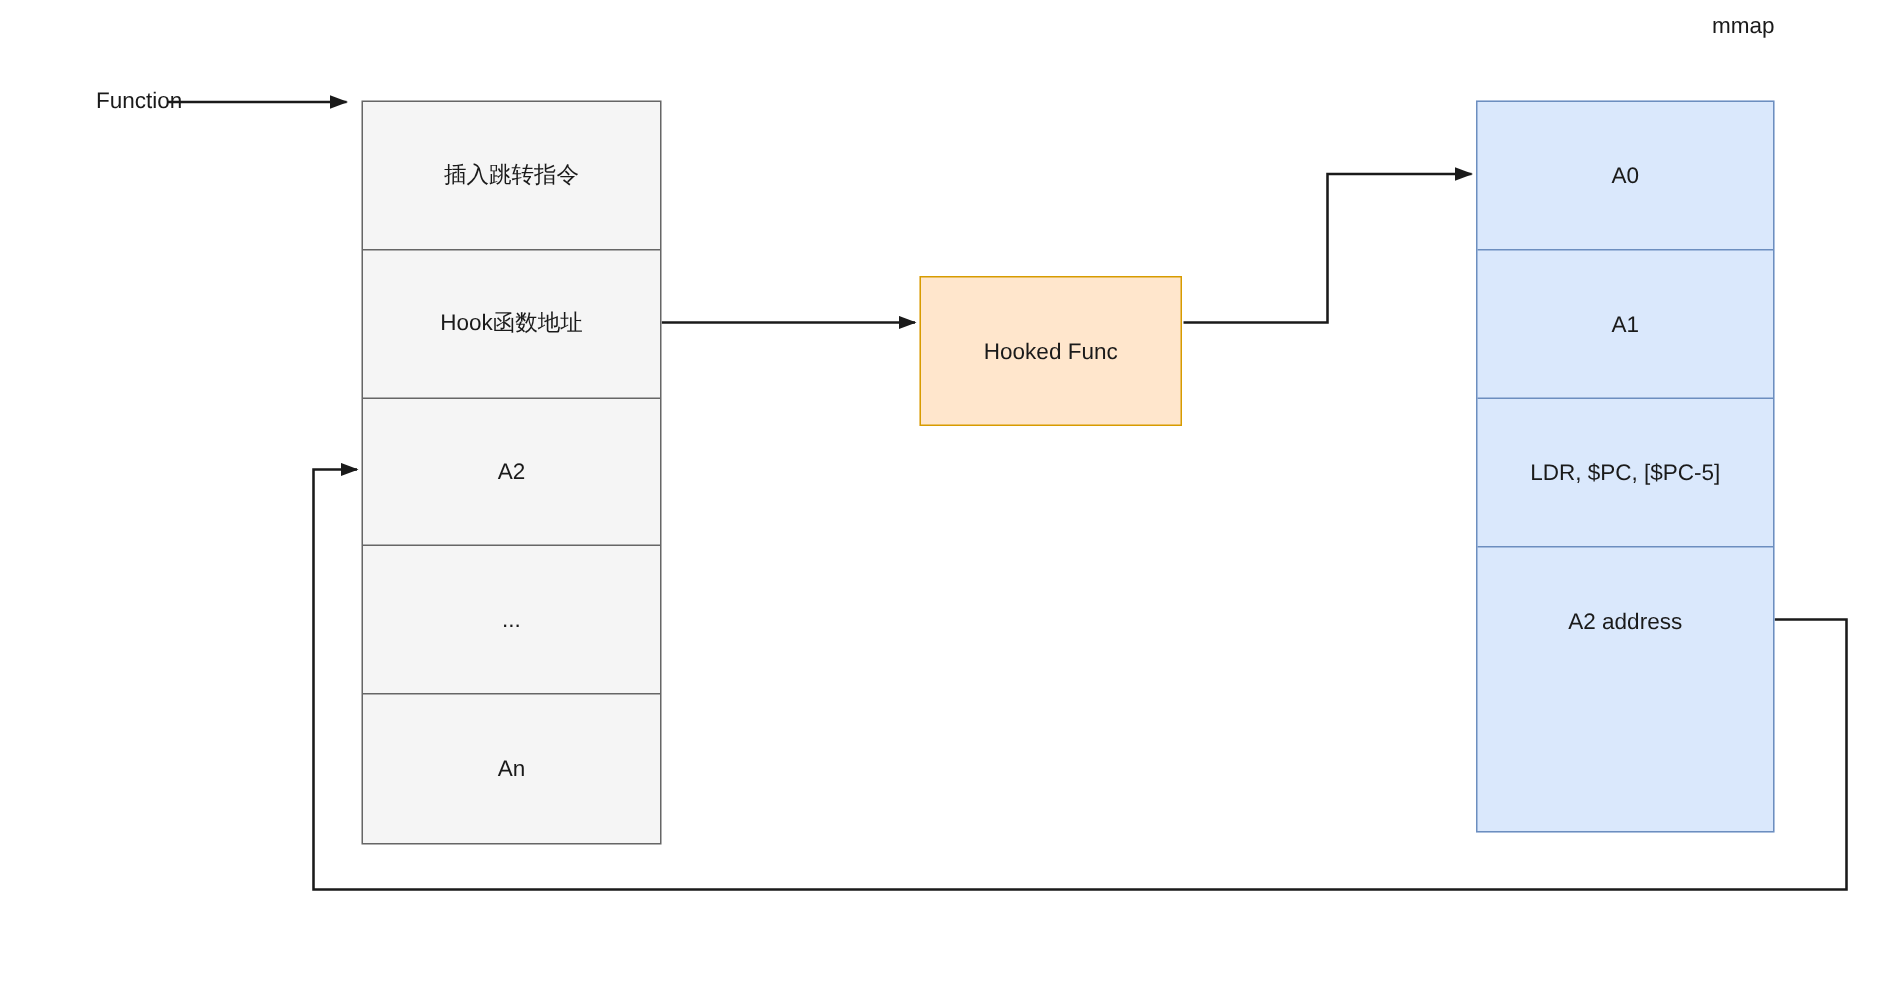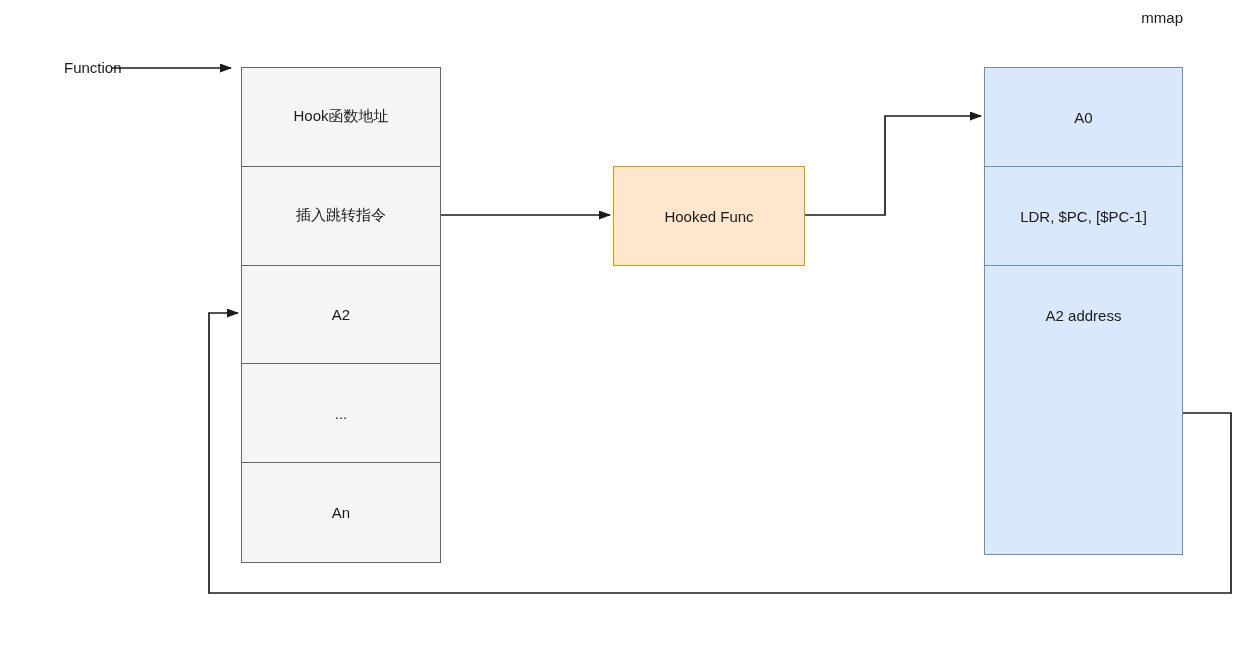--- a/index.html
+++ b/index.html
@@ -27,21 +27,21 @@
   .stack .cell:last-child{border-bottom:none;}
 
   .function-stack{left:241px;top:67px;width:200px;height:496px;
     background:var(--left-fill);border-color:var(--left-border);}
   .function-stack .cell{border-color:var(--left-border);}
 
   .mmap-stack{left:984px;top:67px;width:199px;height:488px;
     background:var(--mmap-fill);border-color:var(--mmap-border);}
   .mmap-stack .cell{border-color:var(--mmap-border);}
 
-  .hooked-func{position:absolute;left:613px;top:166px;width:192px;height:100px;
+  .hooked-func{position:absolute;left:613px;top:184px;width:175px;height:100px;
     background:var(--hook-fill);border:1px solid var(--hook-border);
     display:flex;align-items:center;justify-content:center;font-size:15px;}
 </style>
 </head>
 <body>
 
 <div class="canvas">
 
   <svg class="arrows" viewBox="0 0 1254 656" xmlns="http://www.w3.org/2000/svg">
     <defs>
@@ -53,28 +53,29 @@
     <path d="M441,215 L610,215" fill="none" stroke="#1a1a1a" stroke-width="1.7" marker-end="url(#ah)"></path>
     <path d="M789,215 L885,215 L885,116 L981,116" fill="none" stroke="#1a1a1a" stroke-width="1.7" marker-end="url(#ah)"></path>
     <path d="M1183,413 L1231,413 L1231,593 L209,593 L209,313 L238,313" fill="none" stroke="#1a1a1a" stroke-width="1.7" marker-end="url(#ah)"></path>
   </svg>
 
   <div class="label function-label">Function</div>
 
   <div class="label mmap-label">mmap</div>
 
   <div class="stack function-stack">
+    <div class="cell">插入跳转指令</div>
     <div class="cell">Hook函数地址</div>
-    <div class="cell">插入跳转指令</div>
     <div class="cell">A2</div>
     <div class="cell">...</div>
     <div class="cell">An</div>
   </div>
 
   <div class="hooked-func">Hooked Func</div>
 
   <div class="stack mmap-stack">
     <div class="cell">A0</div>
-    <div class="cell">LDR, $PC, [$PC-1]</div>
+    <div class="cell">A1</div>
+    <div class="cell">LDR, $PC, [$PC-5]</div>
     <div class="cell">A2 address</div>
   </div>
 
 </div>
 
 </body></html>

